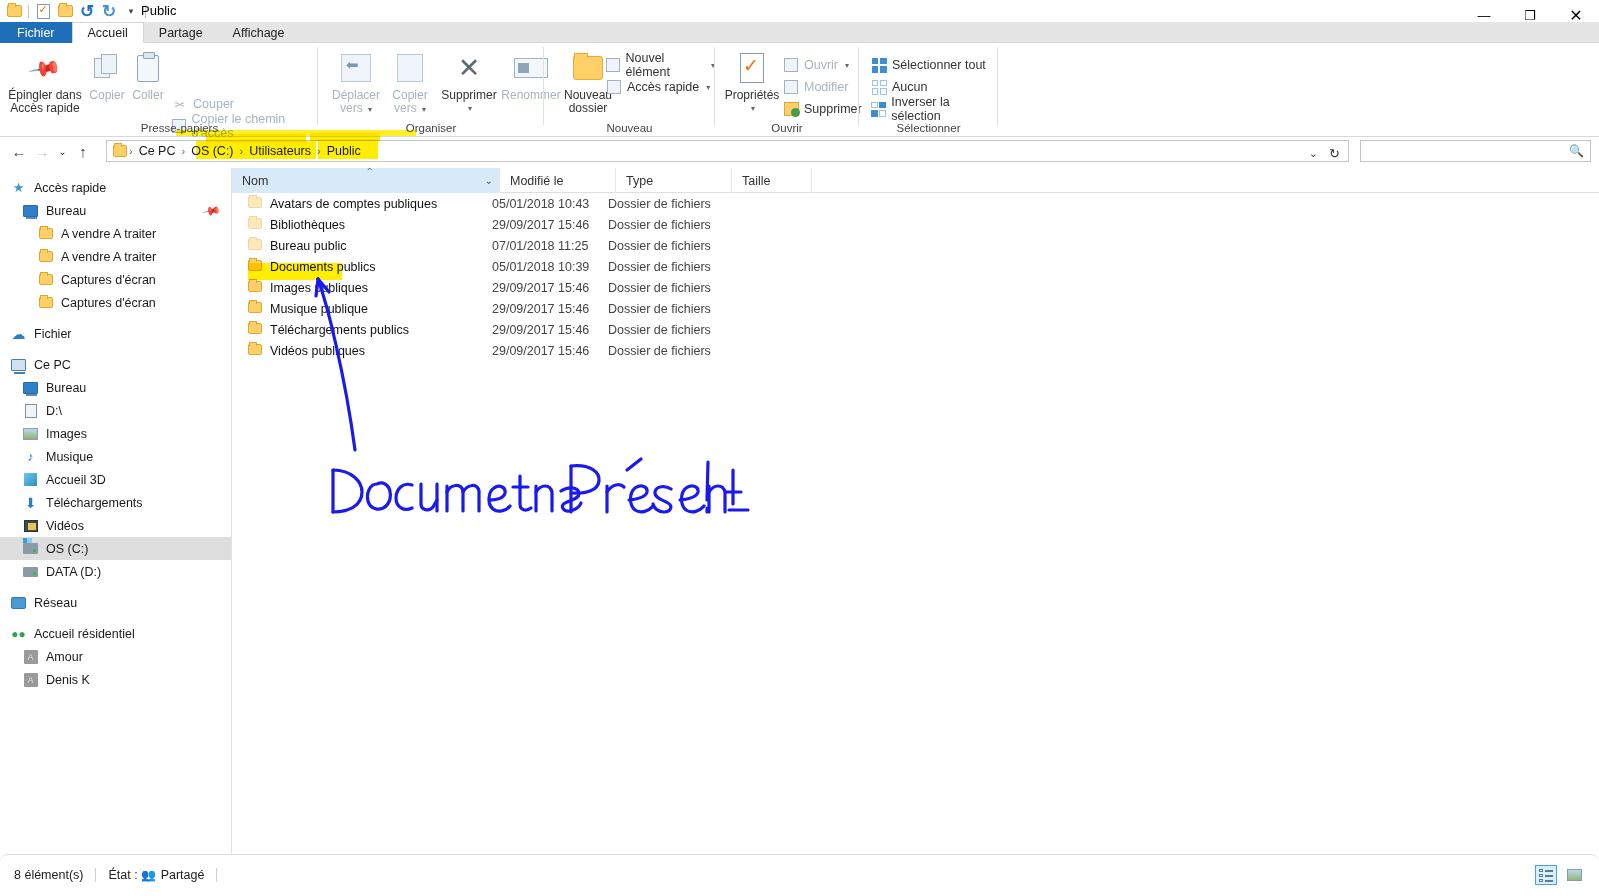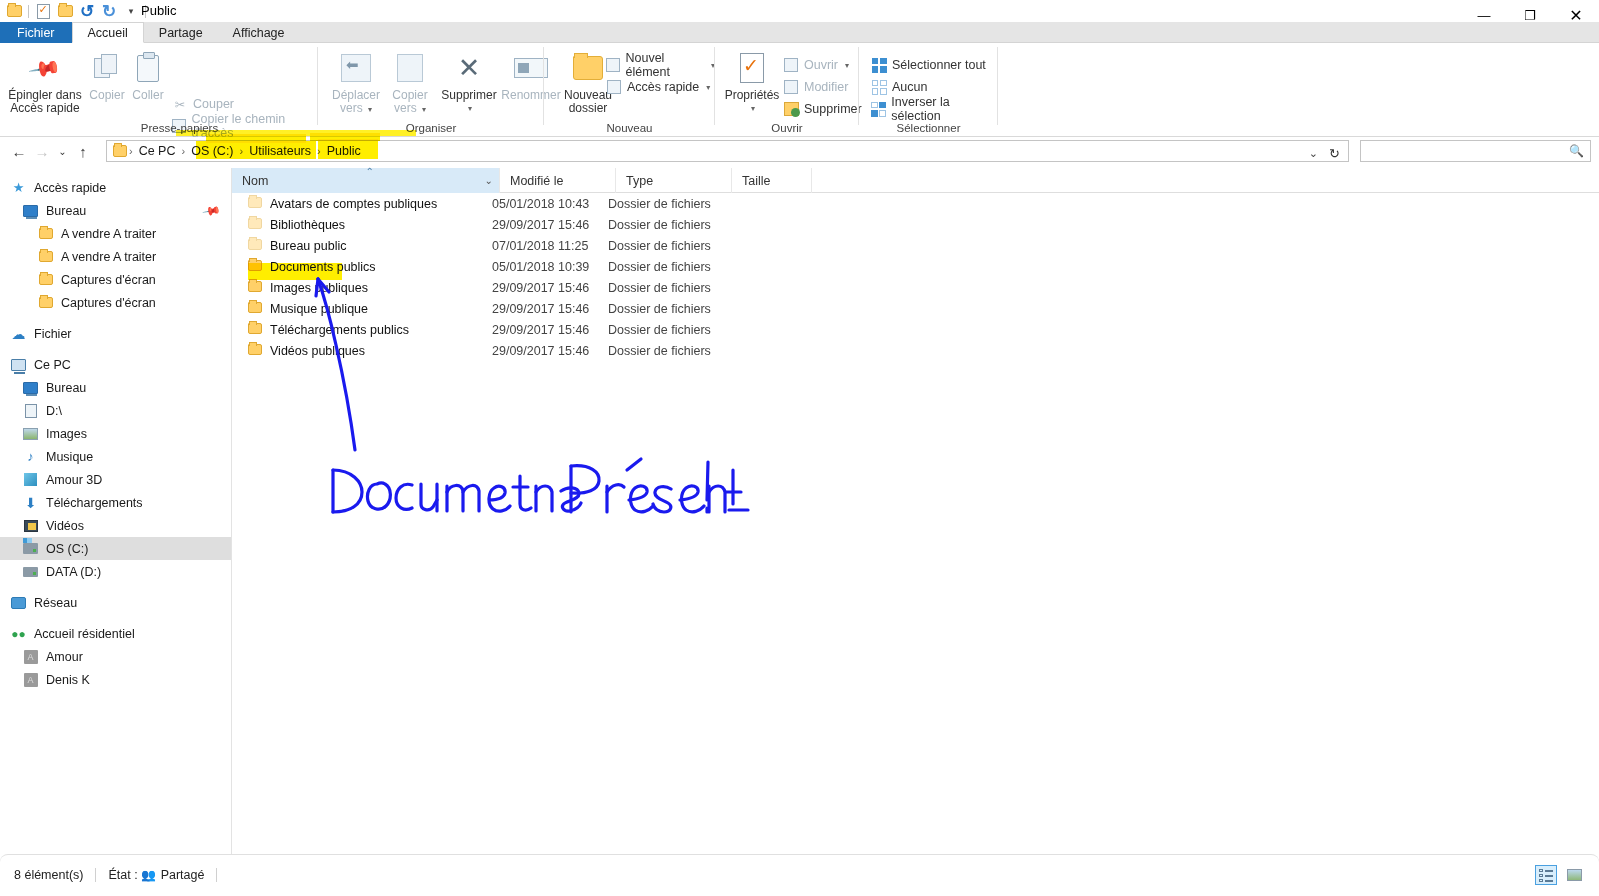--- a/index.html
+++ b/index.html
@@ -517,21 +517,21 @@
     <div class="nav-item lvl1">
       <span class="nav-ico">
           <span class="ic-music">♪</span>
         </span>
       <span>Musique</span>
     </div>
     <div class="nav-item lvl1">
       <span class="nav-ico">
           <span class="ic-3d"></span>
         </span>
-      <span>Amour 3D</span>
+      <span>Accueil 3D</span>
     </div>
     <div class="nav-item lvl1">
       <span class="nav-ico">
           <span class="ic-dl">⬇</span>
         </span>
       <span>Téléchargements</span>
     </div>
     <div class="nav-item lvl1">
       <span class="nav-ico">
           <span class="ic-vid"></span>

